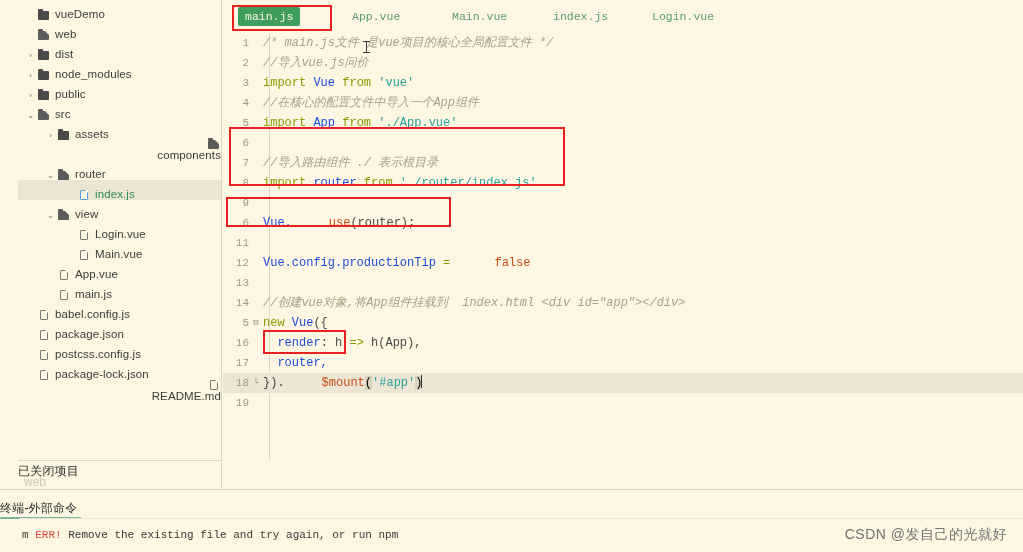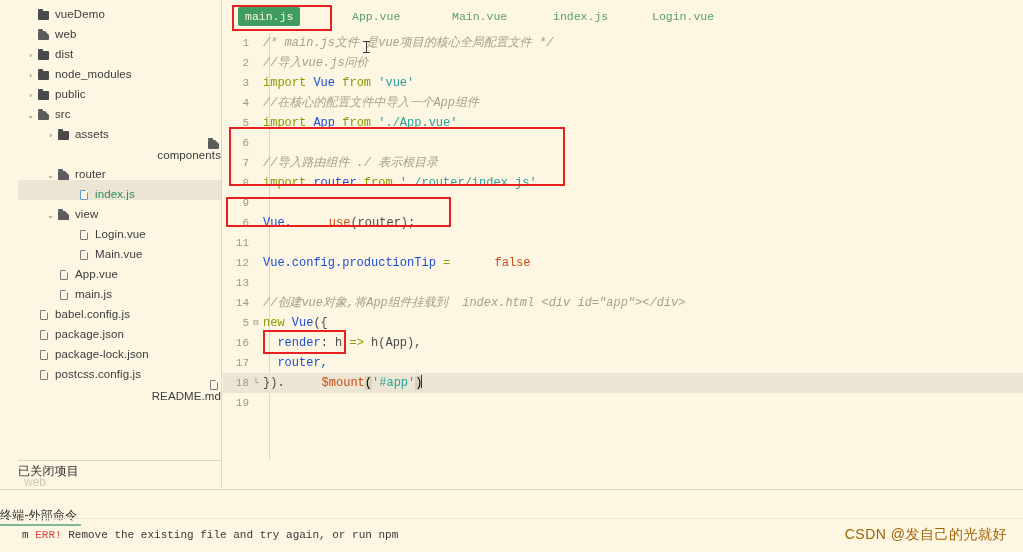--- a/index.html
+++ b/index.html
@@ -108,39 +108,39 @@
 
   
   .anno { position:absolute; border:2px solid #e8201f; pointer-events:none; }
 
   
   #terminal {
     position:absolute; left:0; top:489px; width:1023px; height:63px;
     background:#fdf6e3; border-top:1px solid #ddd6c1;
   }
   #term-tab {
-    position:absolute; left:0px; top:17px; height:19px;
+    position:absolute; left:0px; top:10px; height:19px;
     font-size:12px; color:#2f2f2f; letter-spacing:.2px;
     border-bottom:2px solid #7fb69a; padding:0 4px 1px 0;
   }
   #term-body {
     position:absolute; left:0; top:28px; right:0; bottom:0;
     border-top:1px solid #ece5d3;
     margin-left:20px;
   }
   .term-line {
     position:absolute; left:2px; top:10px;
     font-family:"Liberation Mono", monospace; font-size:11px; color:#3a3a3a;
     white-space:pre;
   }
   .term-err { color:#e0453e; }
 
   #watermark {
     position:absolute; right:16px; bottom:8px;
-    font-size:14px; color:#a16207; letter-spacing:.5px;
+    font-size:14px; color:#737373; letter-spacing:.5px;
     font-family:"Liberation Sans", sans-serif; white-space:nowrap;
   }
   #left-strip { position:absolute; left:0; top:0; width:18px; height:489px; background:#fdf6e3; }
 </style>
 </head>
 <body>
 
 <div id="app-root">
 
   <div id="left-strip"></div>
@@ -263,28 +263,28 @@
         <span class="ic">
           <i class="file-ic"></i>
         </span>
         <span class="lbl">package.json</span>
       </div>
       <div class="tree-row" style="padding-left: 7px;">
         <span class="twisty"></span>
         <span class="ic">
           <i class="file-ic"></i>
         </span>
+        <span class="lbl">postcss.config.js</span>
+      </div>
+      <div class="tree-row" style="padding-left: 7px;">
+        <span class="twisty"></span>
+        <span class="ic">
+          <i class="file-ic"></i>
+        </span>
         <span class="lbl">package-lock.json</span>
-      </div>
-      <div class="tree-row" style="padding-left: 7px;">
-        <span class="twisty"></span>
-        <span class="ic">
-          <i class="file-ic"></i>
-        </span>
-        <span class="lbl">postcss.config.js</span>
       </div>
       <div class="tree-row" style="padding-left: 7px; flex-direction: column;">
         <span class="twisty"></span>
         <span class="ic">
           <i class="file-ic"></i>
         </span>
         <span class="lbl">README.md</span>
       </div>
     </div>
 

